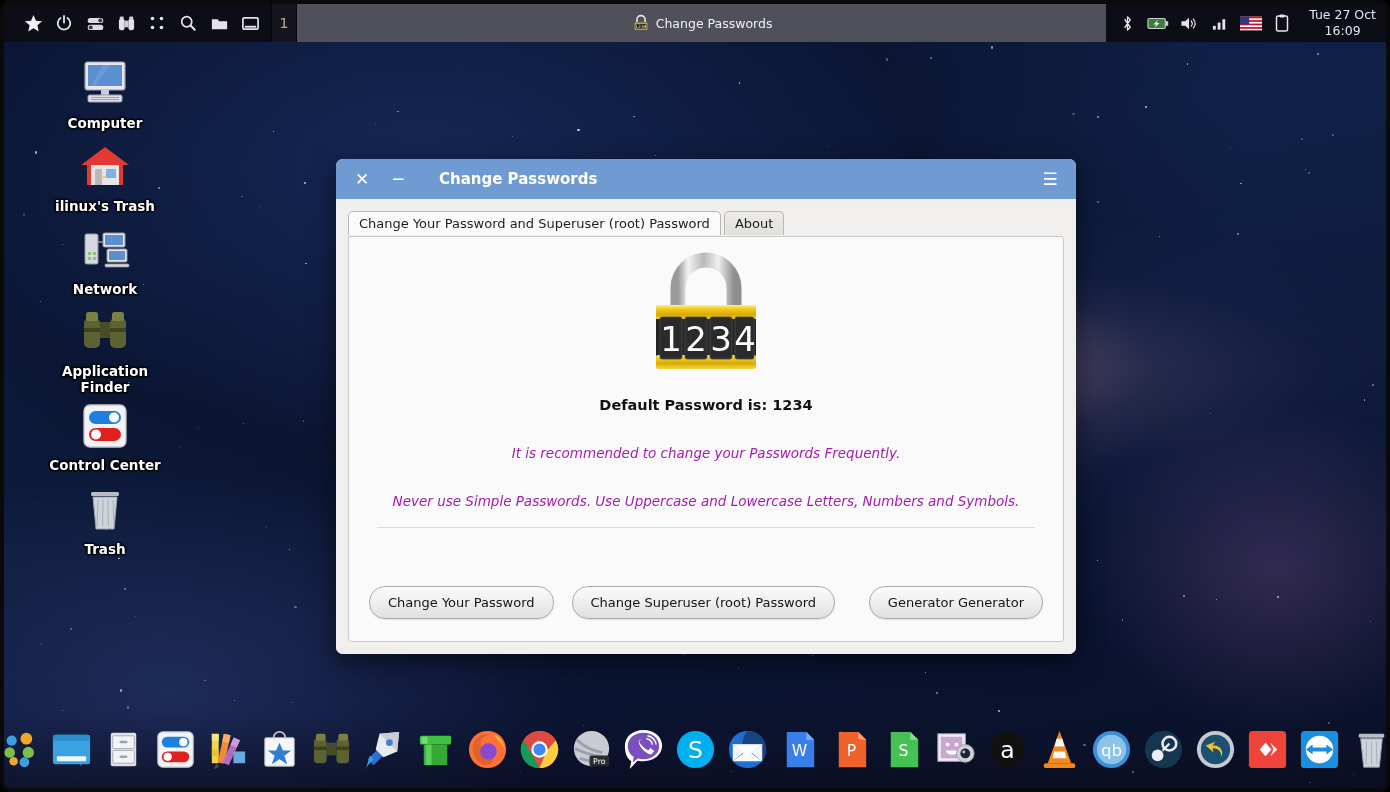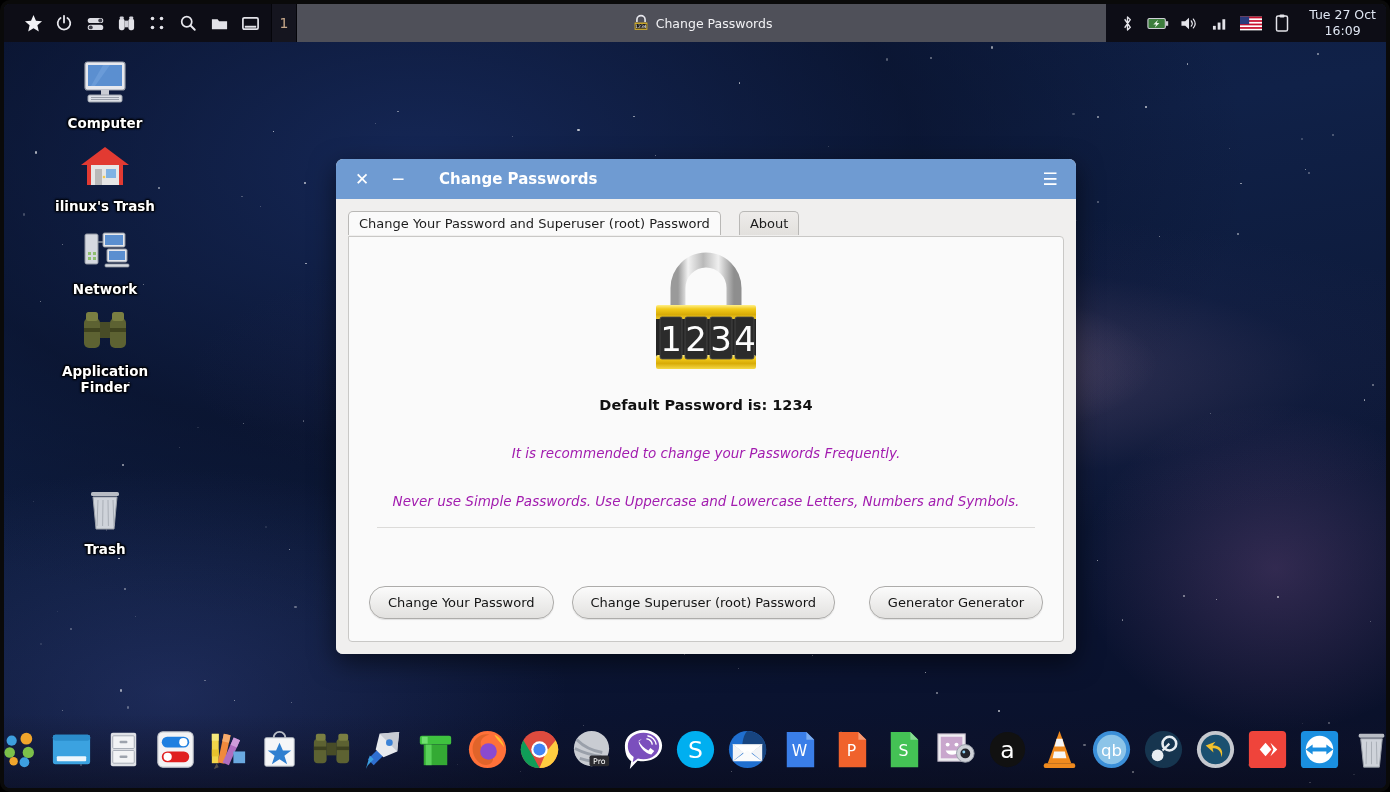--- a/index.html
+++ b/index.html
@@ -110,21 +110,21 @@
     background: #f0efee;
   }
   #tabstrip { display: flex; align-items: center; height: 28px; }
   .tab {
     border: 1px solid #b9b8b6; border-bottom: none;
     border-radius: 5px 5px 0 0; padding: 5px 10px 4px 10px;
     font-size: 13px; color: #1d1d1d; line-height: 1.1;
     background: linear-gradient(#f6f5f4, #eceae8);
   }
   .tab.active { background: #fafafa; }
-  .tab.inactive { background: linear-gradient(#eeecea, #e2e0dd); margin-left: 18px; }
+  .tab.inactive { background: linear-gradient(#eeecea, #e2e0dd); margin-left: 3px; }
   #tabpage {
     flex: 1; background: #fafafa; border: 1px solid #c9c8c6;
     border-radius: 0 4px 4px 4px; margin-top: -1px;
     display: flex; flex-direction: column; align-items: center;
     padding: 8px 14px 14px 14px;
   }
   
   #padlock { width: 132px; height: 132px; margin-top: 2px; position: relative; }
   #pl-headline {
     margin-top: 18px; font-size: 14.5px; font-weight: bold; color: #111;
@@ -512,20 +512,32 @@
         <rect x="9" y="8" width="12" height="9" rx="2.5" fill="#7a7f42"></rect>
         <rect x="35" y="8" width="12" height="9" rx="2.5" fill="#7a7f42"></rect>
         <rect x="23" y="18" width="10" height="16" fill="#484c27"></rect>
         <rect x="7" y="24" width="16" height="4" fill="#40441f"></rect>
         <rect x="33" y="24" width="16" height="4" fill="#40441f"></rect>
       </svg>
     </div>
     <div class="dlabel">Application Finder</div>
   </div>
 
+  <div class="dicon" style="left:41px; top:394px;">
+    <div class="glyph">
+      <svg width="56" height="56" viewBox="0 0 56 56">
+        <rect x="7" y="7" width="42" height="42" rx="6" fill="#f3f3f5" stroke="#c3c6cc" stroke-width="1.3"></rect>
+        <rect x="12" y="13" width="32" height="13" rx="6.5" fill="#1f7fe0"></rect>
+        <circle cx="37" cy="19.5" r="5" fill="#fff"></circle>
+        <rect x="12" y="30" width="32" height="13" rx="6.5" fill="#e01f1f"></rect>
+        <circle cx="19" cy="36.5" r="5" fill="#fff"></circle>
+      </svg>
+    </div>
+    <div class="dlabel">Control Center</div>
+  </div>
 
   <div class="dicon" style="left:41px; top:478px;">
     <div class="glyph">
       <svg width="56" height="56" viewBox="0 0 56 56">
         <rect x="14" y="10" width="28" height="4" rx="1.6" fill="#b8bcc4"></rect>
         <path d="M16 15h24l-3 32H19z" fill="#cfd3da" stroke="#9ba0a9" stroke-width="1"></path>
         <g stroke="#a9aeb6" stroke-width="1">
           <line x1="21" y1="18" x2="20" y2="44"></line>
             <line x1="26" y1="18" x2="25.6" y2="44"></line>
           <line x1="31" y1="18" x2="31.4" y2="44"></line>

